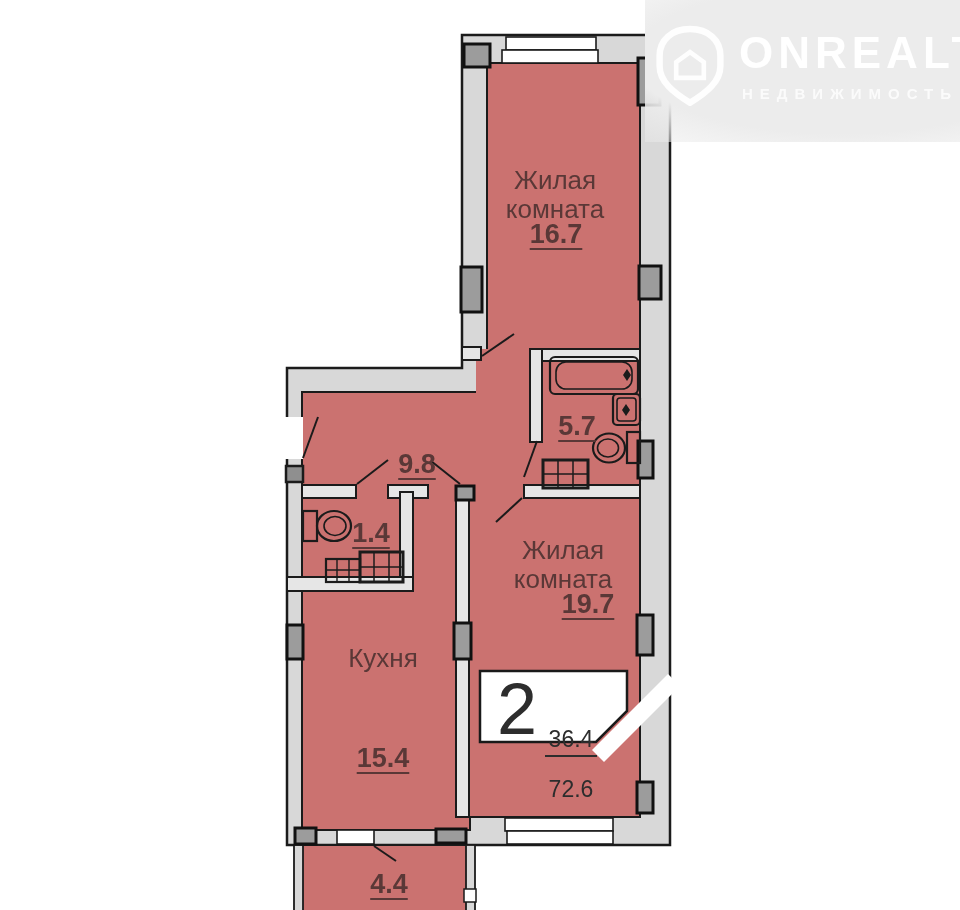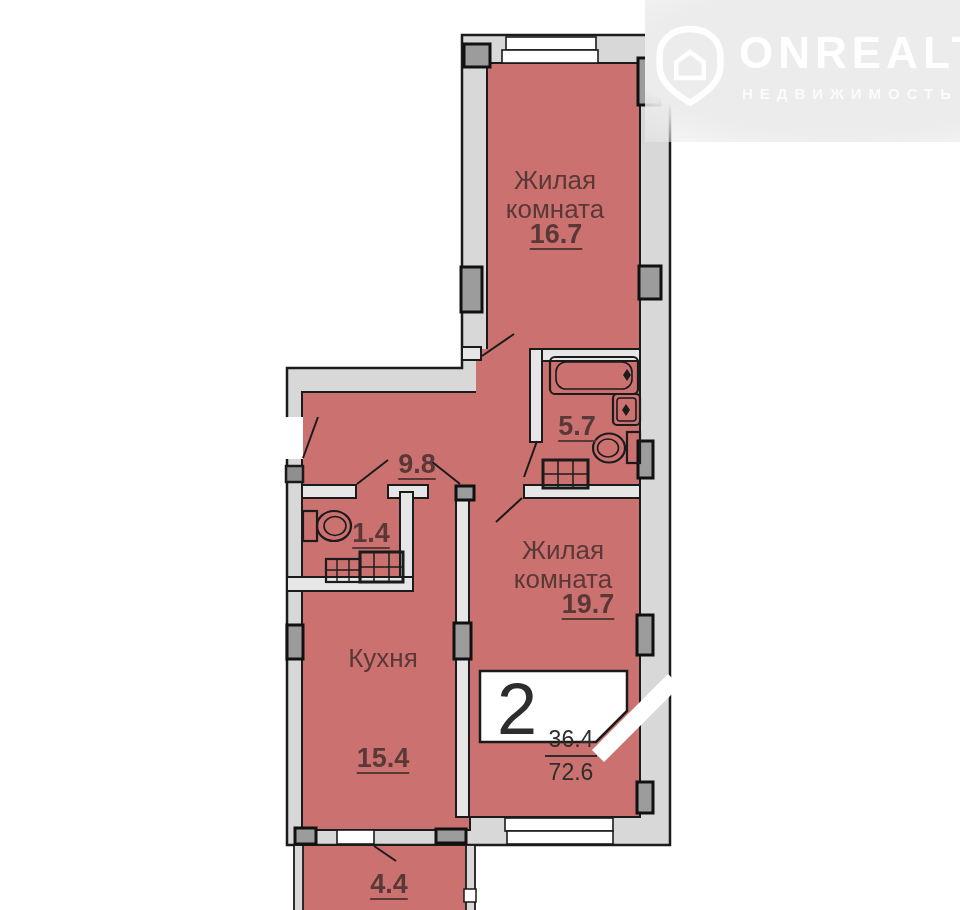--- a/index.html
+++ b/index.html
@@ -14,21 +14,21 @@
   .wm-patch{position:absolute;left:645px;top:0;width:315px;height:142px;
             background:radial-gradient(120% 95% at 62% 42%, #ececec 55%, rgba(236,236,236,0) 100%);}
   .wm{position:absolute;left:655px;top:24px;display:flex;align-items:center;gap:14px;}
   .wm-txt{display:flex;flex-direction:column;}
   .wm-brand{font-size:44px;font-weight:bold;letter-spacing:5px;color:rgba(255,255,255,0.97);}
   .wm-sub{font-size:15px;font-weight:bold;letter-spacing:7px;color:rgba(255,255,255,0.8);margin-top:7px;margin-left:3px;}
   
   .badge-n{position:absolute;left:497px;top:668px;font-size:72px;font-weight:400;color:#2d2d2d;}
   .badge-frac{position:absolute;left:545px;top:679px;width:52px;text-align:center;color:#2d2d2d;margin-top:47px;}
   .badge-top{font-size:23px;border-bottom:2.5px solid #2d2d2d;padding-bottom:2px;}
-  .badge-bot{font-size:23px;padding-top:2px;}
+  .badge-bot{font-size:23px;padding-top:19px;}
 </style>
 </head>
 <body>
 
 <div id="stage">
 
   <svg id="plan-svg" width="960" height="910" viewBox="0 0 960 910">
 
     <g>
       <polygon points="462,35 670,35 670,845 287,845 287,368 462,368" fill="#d8d8d8" stroke="#1b1b1b" stroke-width="2.5"></polygon>

